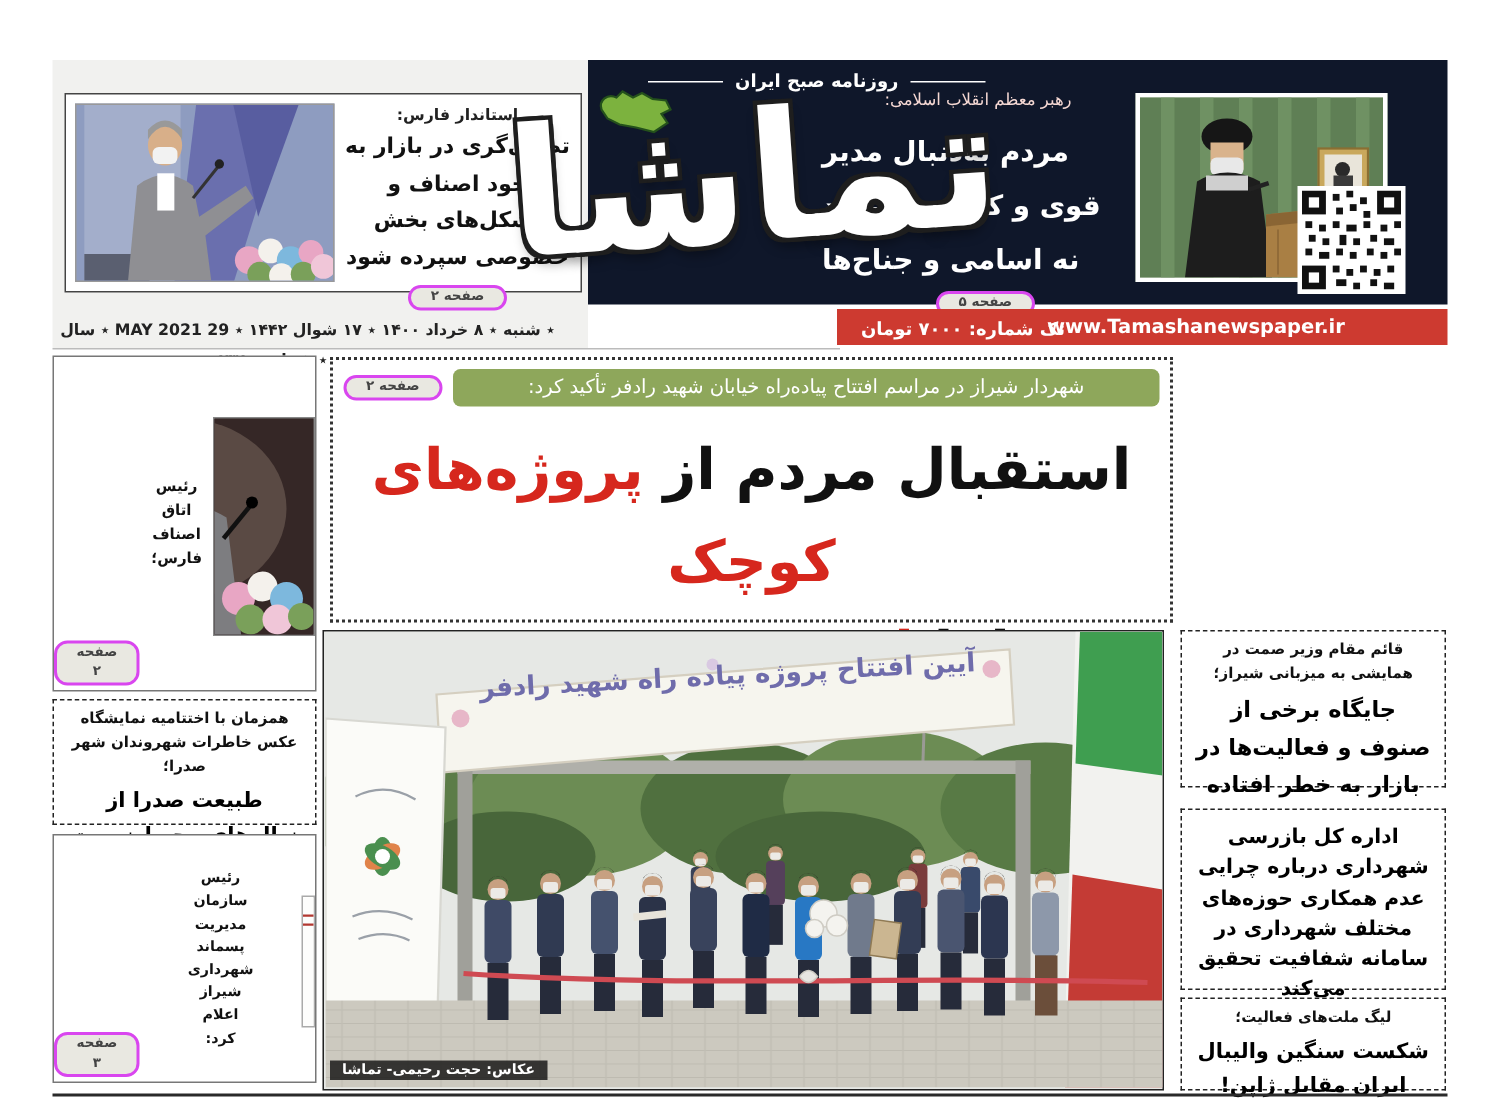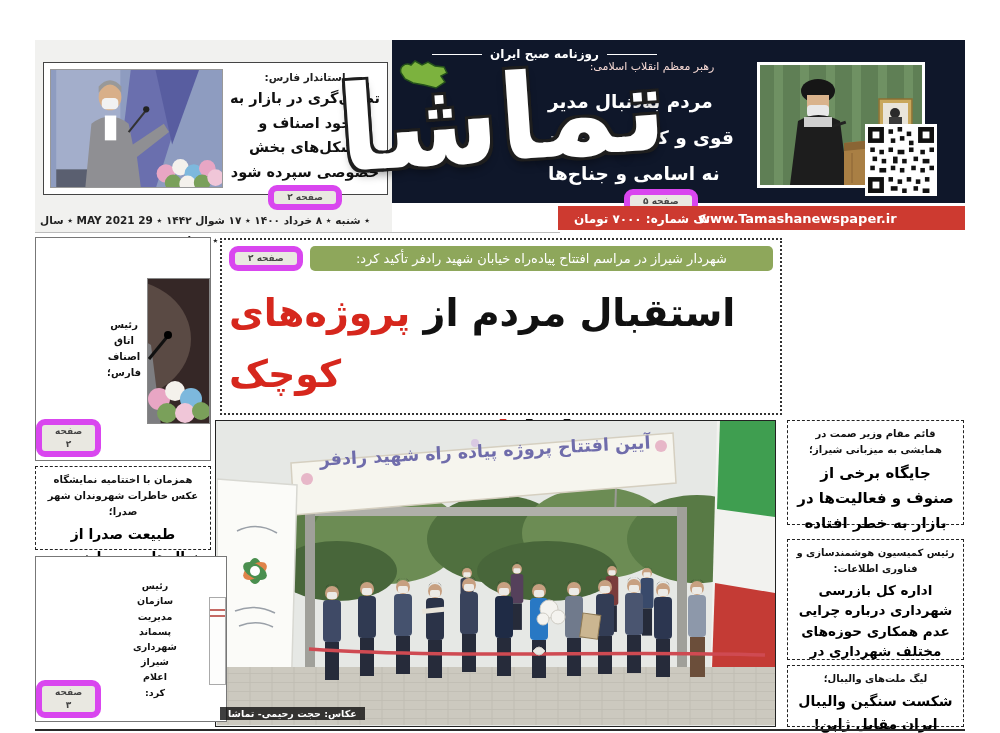--- a/index.html
+++ b/index.html
@@ -32,49 +32,49 @@
   .leader-badge { position:absolute; left:232px; top:149px; }
 
   
   .gov-box { position:absolute; left:43px; top:62px; width:345px; height:133px; background:#fff; border:1.5px solid #444; display:flex; padding:6px; gap:6px; }
   .gov-text { width:152px; display:flex; flex-direction:column; align-items:center; }
   .gov-kicker { font-size:10.5px; font-weight:bold; color:#222; margin-top:2px; }
   .gov-headline { font-size:14.5px; font-weight:bold; color:#111; text-align:center; line-height:1.7; margin-top:3px; }
   .gov-photo { flex:1; border:1px solid #999; overflow:hidden; background:#8e9cc0; }
 
   
-  .badge { display:inline-block; background:#e9e8e1; border:6px solid #d946ef; border-radius:9px; color:#444;
+  .badge { display:inline-block; background:#e9e8e1; border:2px solid #d946ef; border-radius:9px; color:#444;
            font-size:9px; font-weight:bold; line-height:13px; padding:0 13px; }
 
   
   .lead-box { position:absolute; left:220px; top:238px; width:562px; height:177px; background:#fff; border:2.5px dotted #333; padding:6px 7px; }
   .lead-top { display:flex; align-items:center; gap:7px; }
   .lead-green { flex:1; height:25px; background:#8ea75b; border-radius:5px; color:#fff; font-size:13px; font-weight:normal; text-align:center; line-height:25px; }
-  .lead-headline { margin-top:12px; text-align:left; font-weight:800; font-size:38px; line-height:1.6; color:#111; letter-spacing:-0.5px; }
+  .lead-headline { margin-top:12px; text-align:center; font-weight:800; font-size:38px; line-height:1.6; color:#111; letter-spacing:-0.5px; }
   .hl-red { color:#d6271d; }
   .hl-black { color:#111; }
 
   
   .main-photo { position:absolute; left:215px; top:420px; width:561px; height:307px; border:1.5px solid #222; background:#e6e8e5; overflow:hidden; }
   .photo-banner-text { position:absolute; left:88px; top:20px; width:362px; transform:rotate(-3deg); color:#6f6cab;
                        font-size:17.5px; font-weight:bold; text-align:center; z-index:3; }
   .photo-caption { position:absolute; left:4px; bottom:6px; background:rgba(15,15,15,.8); color:#fff; font-size:9.5px; font-weight:bold; padding:1px 8px; z-index:3; }
 
   
   .story-solid { position:absolute; background:#fff; border:1.5px solid #777; display:flex; flex-direction:row; align-items:center; }
   .story-dashed { position:absolute; background:#fff; border:1.5px dashed #222; display:flex; flex-direction:column; padding:5px 7px; }
   .st-kicker { font-size:10px; font-weight:bold; color:#111; text-align:center; line-height:1.6; }
   .st-headline { font-size:14px; font-weight:bold; color:#000; text-align:center; line-height:1.65; margin-top:3px; }
   .badge-row-left { margin-top:auto; text-align:left; }
   .badge-row-center { margin-top:auto; text-align:center; padding-bottom:3px; }
 
   .lc1 { left:35px; top:237px; width:176px; height:224px; }
   .lc1-photo { width:168px; height:146px; margin-top:3px; border:1px solid #888; background:#352726; overflow:hidden; }
   .lc2 { left:35px; top:466px; width:176px; height:84px; }
-  .lc3 { left:35px; top:556px; width:192px; height:166px;gap:32px; }
+  .lc3 { left:35px; top:556px; width:176px; height:166px;gap:32px; }
   .lc3-photo { width:168px; height:88px; margin-top:3px; border:1px solid #aaa; background:#fff; overflow:hidden; }
   .lc1 .st-headline { font-size:13.5px; }
   .lc3 .st-kicker { font-size:9.5px; }
   .lc3 .st-headline { font-size:13px; line-height:1.5; }
   .lc2 .st-headline { font-size:14px; }
 
   .rc1 { left:787px; top:420px; width:177px; height:105px; }
   .rc2 { left:787px; top:539px; width:177px; height:121px; }
   .rc3 { left:787px; top:665px; width:177px; height:62px; }
   .rc1 .st-headline { font-size:15px; }
@@ -386,25 +386,24 @@
     <div class="badge-row-center"><span class="badge">صفحه ۳</span></div>
   </div>
 
   <div class="story-dashed rc1">
     <div class="st-kicker">قائم مقام وزیر صمت در همایشی به میزبانی شیراز؛</div>
     <div class="st-headline">جایگاه برخی از صنوف و فعالیت‌ها در بازار به خطر افتاده است</div>
     <div class="badge-row-left"><span class="badge">صفحه ۲</span></div>
   </div>
 
   <div class="story-dashed rc2">
-    <div class="st-kicker">رئیس کمیسیون هوشمندسازی و فناوری اطلاعات:</div>
     <div class="st-headline">اداره کل بازرسی شهرداری درباره چرایی عدم همکاری حوزه‌های مختلف شهرداری در سامانه شفافیت تحقیق می‌کند</div>
     <div class="badge-row-left"><span class="badge">صفحه ۳</span></div>
   </div>
 
   <div class="story-dashed rc3">
-    <div class="st-kicker">لیگ ملت‌های والیبال؛</div>
+    <div class="st-kicker">لیگ ملت‌های فعالیت؛</div>
     <div class="st-headline">شکست سنگین والیبال ایران مقابل ژاپن!</div>
 
   </div>
 
   <div class="bottom-rule"></div>
 </div>
 
 </body></html>

